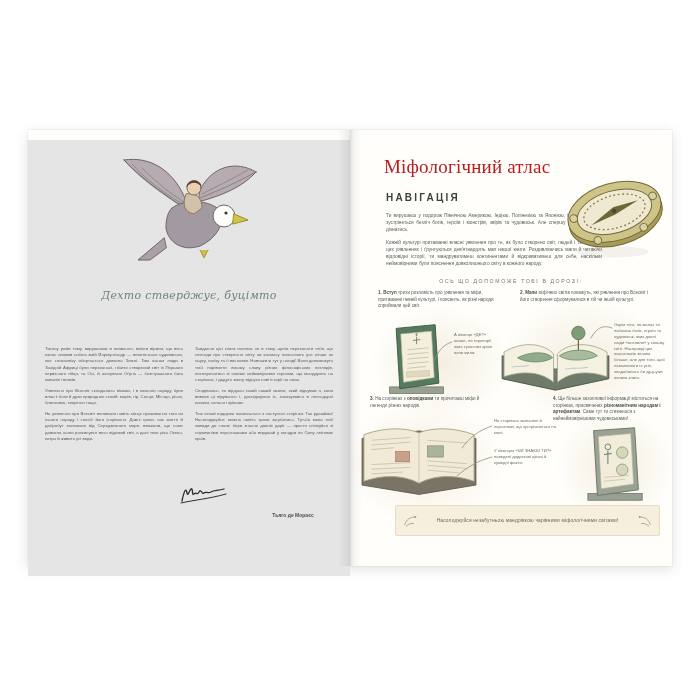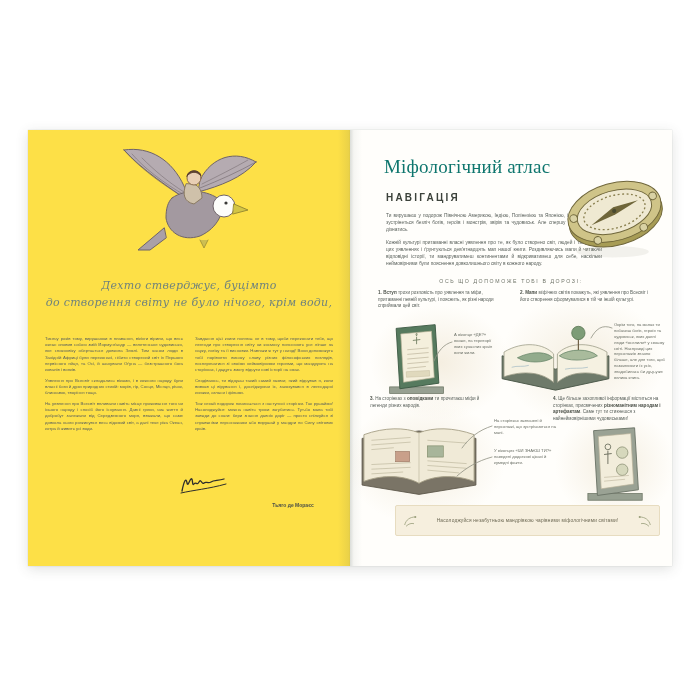--- a/index.html
+++ b/index.html
@@ -1,40 +1,40 @@
 <!DOCTYPE html>
 <html><head>
 <meta charset="utf-8">
 <style>
   html,body{margin:0;padding:0;background:#ffffff;width:700px;height:700px;overflow:hidden;
     font-family:"Liberation Sans", sans-serif;}
   .canvas{position:relative;width:700px;height:700px;background:#ffffff;}
   .spread{position:absolute;left:28px;top:130px;width:644px;height:436px;
     background:#fffefb;box-shadow:0 3px 12px rgba(60,70,65,0.16),0 0 1px rgba(60,70,65,0.25);}
-  .page-left{position:absolute;left:0;top:0;width:322px;height:436px;background:#fde047;overflow:hidden;text-decoration:underline;}
+  .page-left{position:absolute;left:0;top:10px;width:322px;height:436px;background:#e5e5e5;overflow:hidden;text-decoration:underline;}
   .page-right{position:absolute;left:322px;top:0;width:322px;height:436px;background:#fffefb;overflow:hidden;}
   .spine{position:absolute;left:310px;top:0;width:24px;height:436px;z-index:6;pointer-events:none;
     background:linear-gradient(90deg,rgba(70,85,78,0) 0%,rgba(70,85,78,0.10) 44%,rgba(70,85,78,0.18) 52%,rgba(70,85,78,0.05) 66%,rgba(70,85,78,0) 100%);}
   .abs{position:absolute;}
   
   .eagle{left:80px;top:14px;}
   .quote{left:16px;top:148px;width:290px;text-align:center;
     font-family:"DejaVu Serif", serif;font-style:italic;font-size:11px;line-height:1.5;
     color:#70837c;letter-spacing:0.3px;}
   .quote span{display:block;}
   .cols{left:17px;top:206px;width:288px;height:126px;display:flex;gap:12px;overflow:hidden;}
   .col{width:138px;font-size:4.3px;line-height:1.45;color:#5a615c;text-align:justify;}
   .col p{margin:0 0 4.5px 0;}
   .signature{left:150px;top:341px;}
   .author{left:220px;top:372px;width:90px;font-size:5px;font-weight:bold;color:#4a4f47;text-align:center;}
   
   .wash{position:absolute;border-radius:50%;pointer-events:none;
     background:radial-gradient(closest-side,rgba(236,225,203,0.55),rgba(236,225,203,0));}
   .title{left:34px;top:26px;font-family:"Liberation Serif", serif;font-weight:400;
-    font-size:19px;color:#0f766e;letter-spacing:0.2px;}
+    font-size:19px;color:#b91c1c;letter-spacing:0.2px;}
   .subtitle{left:36px;top:62px;font-size:10px;font-weight:bold;letter-spacing:2.2px;color:#3c423b;}
   .intro{left:36px;top:82px;width:216px;font-size:4.8px;line-height:1.5;color:#5a615c;text-align:justify;}
   .intro p{margin:0 0 5px 0;}
   .divider{left:0;top:148px;width:322px;text-align:center;font-size:5.2px;
     letter-spacing:1.6px;color:#70756a;text-transform:uppercase;}
   .nav-item{font-size:4.6px;line-height:1.45;color:#5a615c;}
   .nav-item .num,.nav-item .b{font-weight:bold;color:#4a4f47;}
   .note{font-size:4.2px;line-height:1.4;color:#6a6f66;}
   .banner{left:45px;top:375px;width:265px;height:31px;background:#f6efde;border:1px solid #e7dcc0;
     border-radius:2px;display:flex;align-items:center;justify-content:space-between;padding:0 6px;box-sizing:border-box;}
@@ -65,21 +65,20 @@
           <circle cx="118" cy="59" r="1.6" fill="#3a3a38" stroke="none"></circle>
           <path d="M92 96 L96 104 L100 96" fill="#cdbf52" stroke="#9a8d33" stroke-width="0.8"></path>
           <path d="M78 40 C74 50 76 58 86 60 L94 54 C94 46 90 40 84 40 Z" fill="#cfc1aa" stroke="#8a7a62"></path>
           <circle cx="86" cy="34" r="7" fill="#e9cfb4" stroke="#8a6d52"></circle>
           <path d="M79 32 C80 25 92 25 93 32 C89 27 83 27 79 32 Z" fill="#5d4130" stroke="#5d4130"></path>
         </g>
       </svg>
 
       <div class="abs quote">
         <span>Дехто стверджує, буцімто</span>
-        <span>до створення світу не було нічого, крім води,</span>
       </div>
 
       <div class="abs cols">
         <div class="col">
           <p>Тисячу років тому, вирушаючи в плавання, вікінги вірили, що весь океан оповив собою змій Йормунґандр — велетенське чудовисько, яке споконвіку обертається довкола Землі. Тим часом люди в Західній Африці були переконані, нібито створений світ із Першого первісного яйця, та Осі, й шанували Оґуна — безстрашного бога ковалів і вояків.</p>
           <p>Уявлення про Всесвіт складались віками, і в кожного народу були власні боги й духи природних стихій: морів, гір, Сонця, Місяця, річок, блискавок, творіння тощо.</p>
           <p>На уявлення про Всесвіт впливали навіть місце проживання того чи іншого народу і спосіб його існування. Давні греки, чиє життя й добробут залежали від Середземного моря, вважали, що саме довкола нього розкинувся весь відомий світ, а далі тече ріка Океан, котра й живить усі води.</p>
         </div>
         <div class="col">
           <p>Завдання цієї книги полягає не в тому, щоби переконати тебе, що легенди про створення світу чи космосу пояснюють усе ліпше за науку, логіку та її висновки. Навпаки ж тут у нагоді! Вони допоможуть тобі порівняти високу славу різних філософських поглядів, посперечатися зі своїми неймовірними героями, що мандрують на сторінках, і дадуть змогу відчути нові історії на смак.</p>

